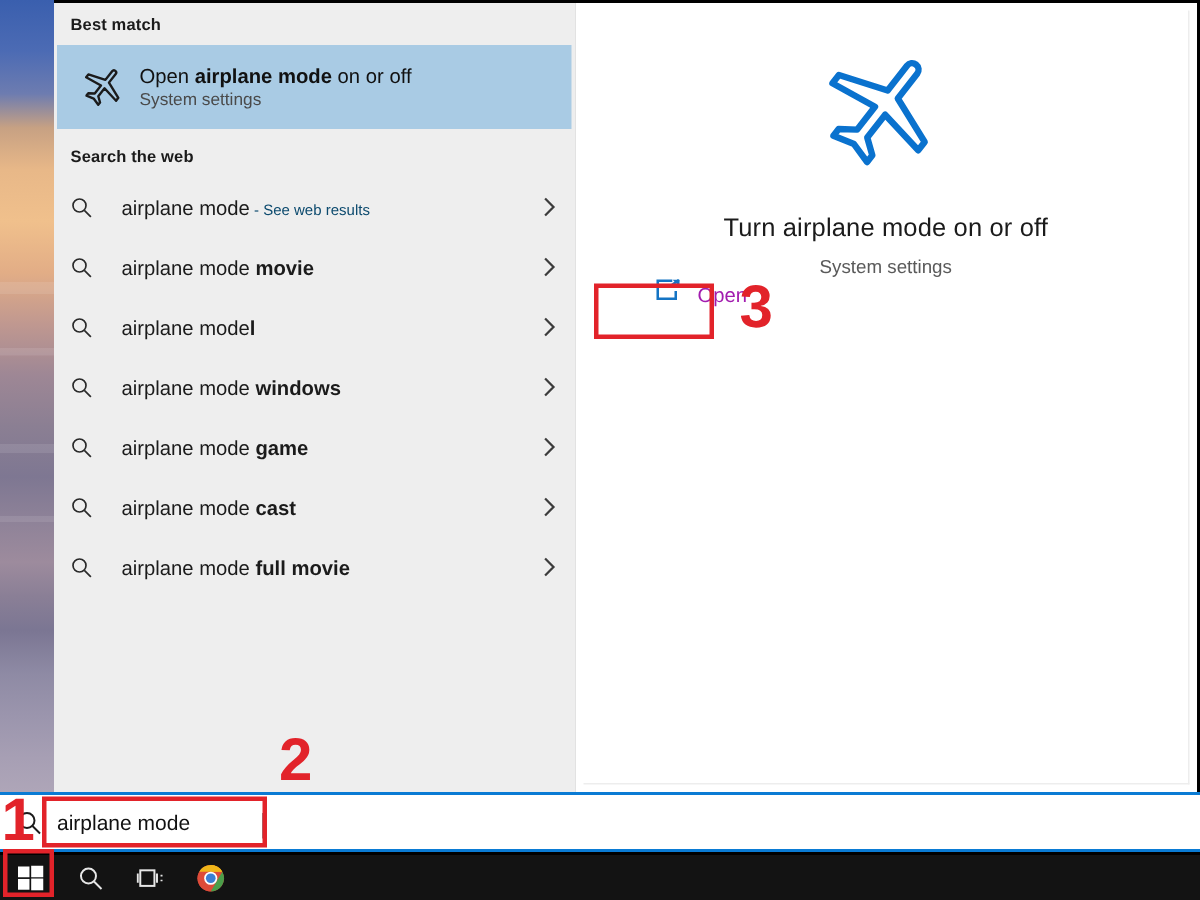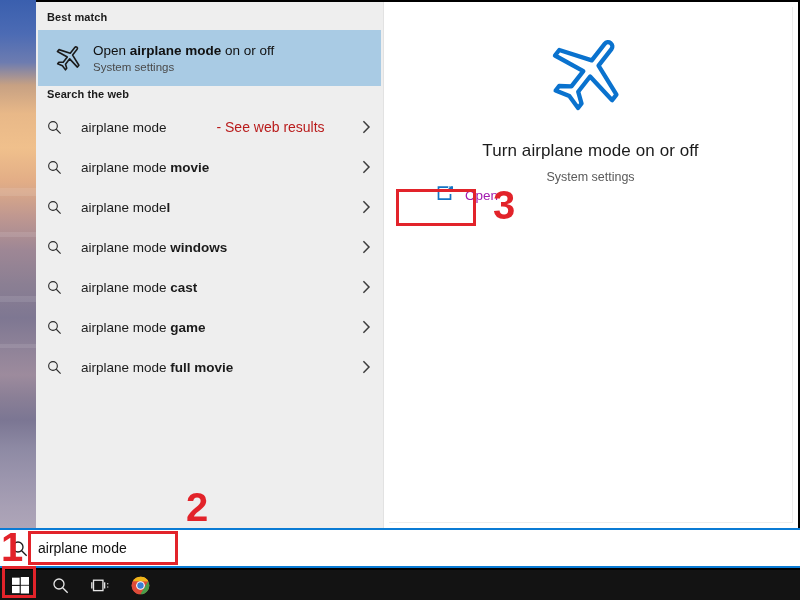--- a/index.html
+++ b/index.html
@@ -77,21 +77,21 @@
   .bm-sub { font-size:11.5px; color:#4a4a4a; }
 
   
   .web-row {
     display:flex; align-items:center; height:40px;
     padding-left:11px; padding-right:12px;
   }
   .web-row .q-icon { width:34px; flex:0 0 34px; display:flex; align-items:center; }
   .web-row .q-label { flex:1; font-size:13.5px; color:#1b1b1b; white-space:nowrap; }
   .web-row .q-label b { font-weight:bold; }
-  .web-row .q-label .muted { color:#b91c1c; font-size:14px; font-weight:normal;margin-left:46px; }
+  .web-row .q-label .muted { color:#0c4a6e; font-size:10px; font-weight:normal; }
   .web-row .chev { flex:0 0 14px; display:flex; justify-content:flex-end; }
 
   
   #preview-col {
     position:absolute; left:347px; top:0; right:0; height:100%;
     background:#ffffff; border-left:1px solid #e2e2e2;
     padding-left:1px;
   }
   #preview-inner {
     position:absolute; left:5px; top:5px; right:5px; bottom:5px;
@@ -179,21 +179,21 @@
                      L20.4 28.1 L15.1 26.6 L9.8 28.1 L9.8 26.0 L13.5 23.3 L13.5 16.1
                      L1.6 18.0 L1.6 15.4 L13.5 11.0 Z" fill="none" stroke="#1b1b1b" stroke-width="1.7" stroke-linejoin="round" transform="rotate(38 15 15)"></path>
           </svg>
         </span>
         <span class="bm-text">
           <span class="bm-title"><span>Open </span><b>airplane mode</b><span> on or off</span></span>
           <span class="bm-sub">System settings</span>
         </span>
       </div>
 
-      <div class="section-header" style="padding-top:2px;">Search the web</div>
+      <div class="section-header" style="padding-top:13px;">Search the web</div>
 
       <div id="web-list">
           <div class="web-row">
             <span class="q-icon">
               <svg width="15" height="15" viewBox="0 0 18 18">
                 <circle cx="7.2" cy="7.2" r="5.2" fill="none" stroke="#2a2a2a" stroke-width="1.35"></circle>
                 <path d="M11.1 11.1 L16.3 16.3" stroke="#2a2a2a" stroke-width="1.35" fill="none"></path>
               </svg>
             </span>
             <span class="q-label"><span>airplane mode</span><b></b><span class="muted"> - See web results</span></span>
@@ -245,35 +245,35 @@
               </svg>
             </span>
           </div>
           <div class="web-row">
             <span class="q-icon">
               <svg width="15" height="15" viewBox="0 0 18 18">
                 <circle cx="7.2" cy="7.2" r="5.2" fill="none" stroke="#2a2a2a" stroke-width="1.35"></circle>
                 <path d="M11.1 11.1 L16.3 16.3" stroke="#2a2a2a" stroke-width="1.35" fill="none"></path>
               </svg>
             </span>
+            <span class="q-label"><span>airplane mode </span><b>game</b><span class="muted"></span></span>
+            <span class="chev">
+              <svg width="9" height="14" viewBox="0 0 9 14">
+                <path d="M1.4 1.3 L7.0 7.0 L1.4 12.7" fill="none" stroke="#3c3c3c" stroke-width="1.5"></path>
+              </svg>
+            </span>
+          </div>
+          <div class="web-row">
+            <span class="q-icon">
+              <svg width="15" height="15" viewBox="0 0 18 18">
+                <circle cx="7.2" cy="7.2" r="5.2" fill="none" stroke="#2a2a2a" stroke-width="1.35"></circle>
+                <path d="M11.1 11.1 L16.3 16.3" stroke="#2a2a2a" stroke-width="1.35" fill="none"></path>
+              </svg>
+            </span>
             <span class="q-label"><span>airplane mode </span><b>cast</b><span class="muted"></span></span>
-            <span class="chev">
-              <svg width="9" height="14" viewBox="0 0 9 14">
-                <path d="M1.4 1.3 L7.0 7.0 L1.4 12.7" fill="none" stroke="#3c3c3c" stroke-width="1.5"></path>
-              </svg>
-            </span>
-          </div>
-          <div class="web-row">
-            <span class="q-icon">
-              <svg width="15" height="15" viewBox="0 0 18 18">
-                <circle cx="7.2" cy="7.2" r="5.2" fill="none" stroke="#2a2a2a" stroke-width="1.35"></circle>
-                <path d="M11.1 11.1 L16.3 16.3" stroke="#2a2a2a" stroke-width="1.35" fill="none"></path>
-              </svg>
-            </span>
-            <span class="q-label"><span>airplane mode </span><b>game</b><span class="muted"></span></span>
             <span class="chev">
               <svg width="9" height="14" viewBox="0 0 9 14">
                 <path d="M1.4 1.3 L7.0 7.0 L1.4 12.7" fill="none" stroke="#3c3c3c" stroke-width="1.5"></path>
               </svg>
             </span>
           </div>
           <div class="web-row">
             <span class="q-icon">
               <svg width="15" height="15" viewBox="0 0 18 18">
                 <circle cx="7.2" cy="7.2" r="5.2" fill="none" stroke="#2a2a2a" stroke-width="1.35"></circle>

